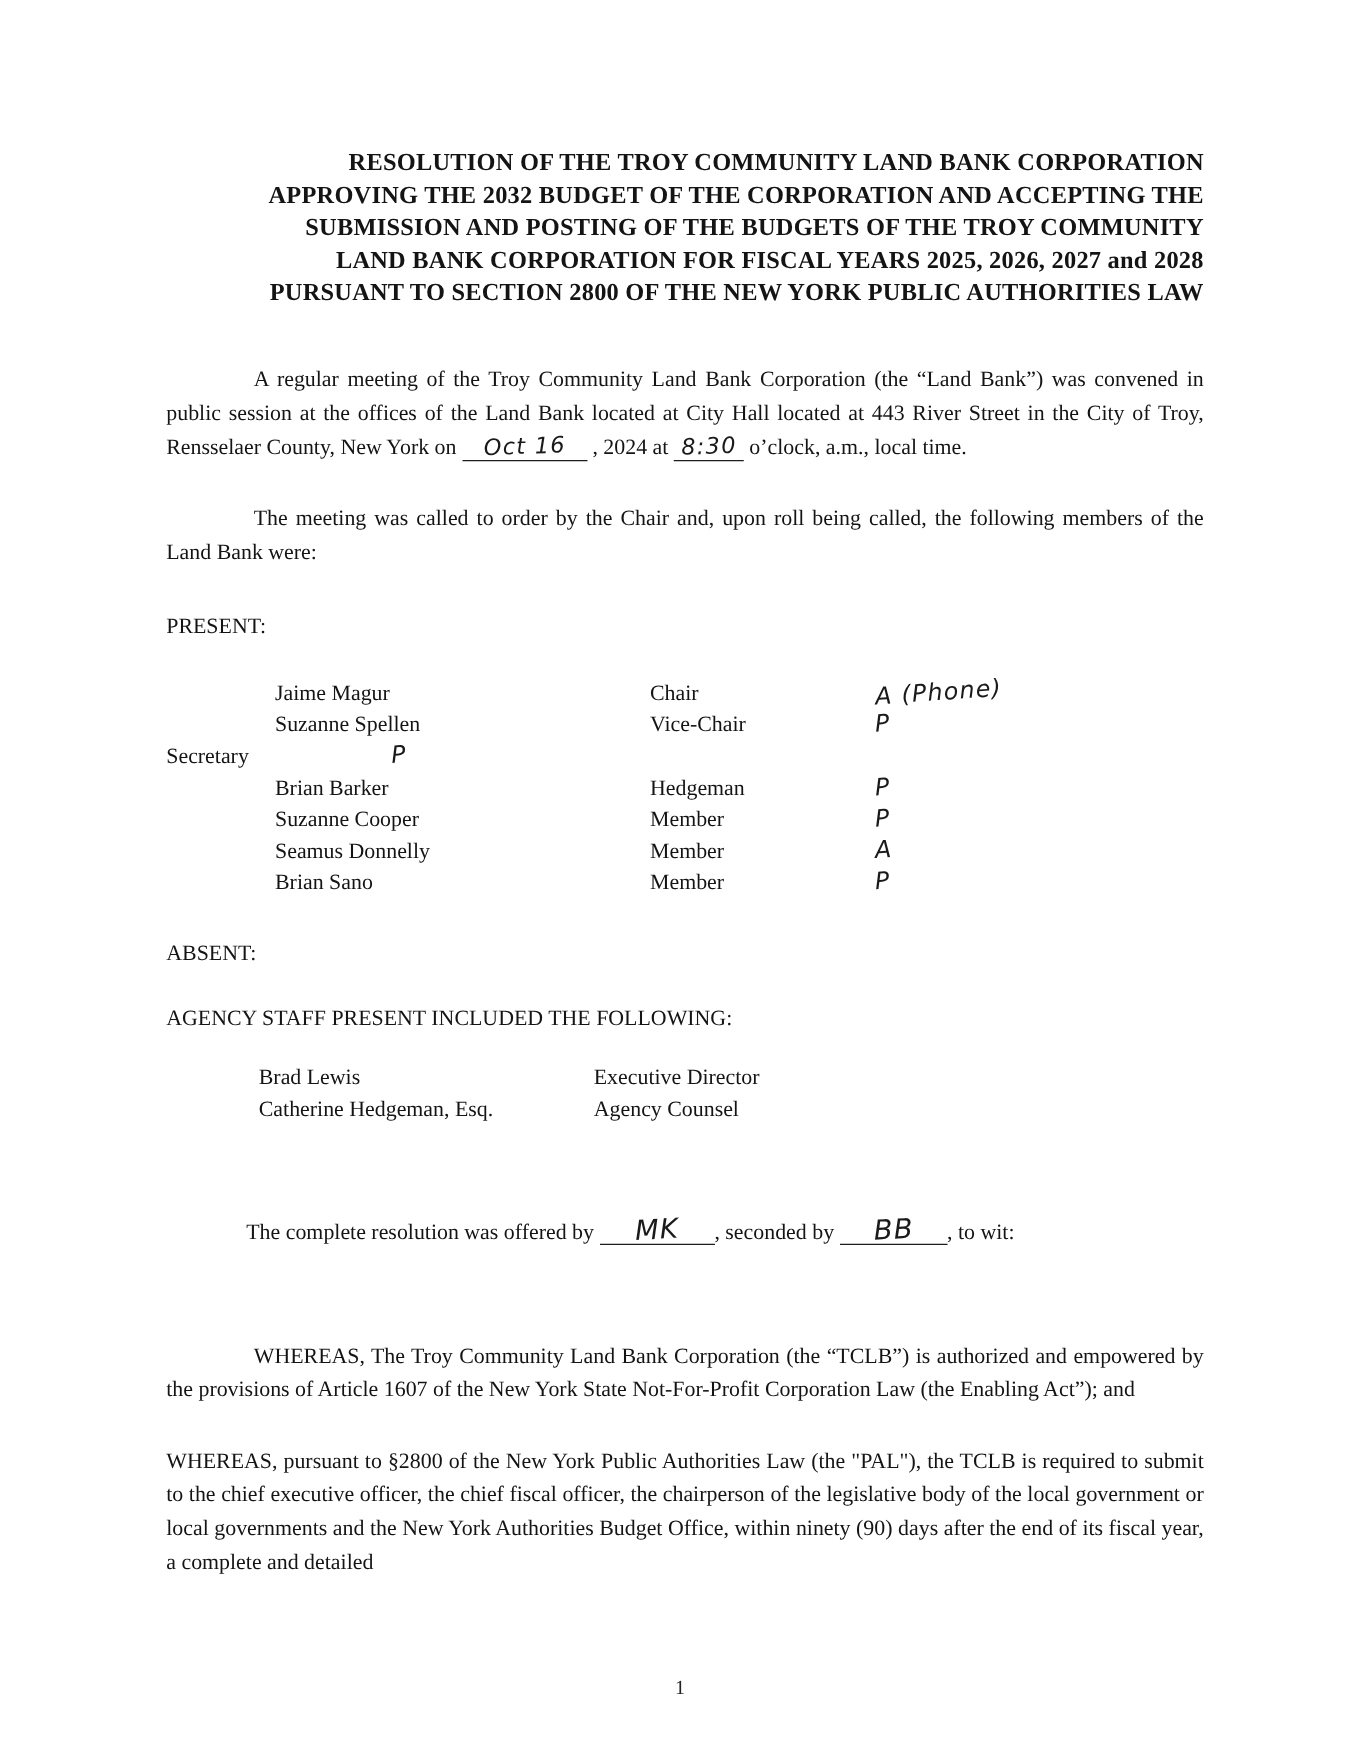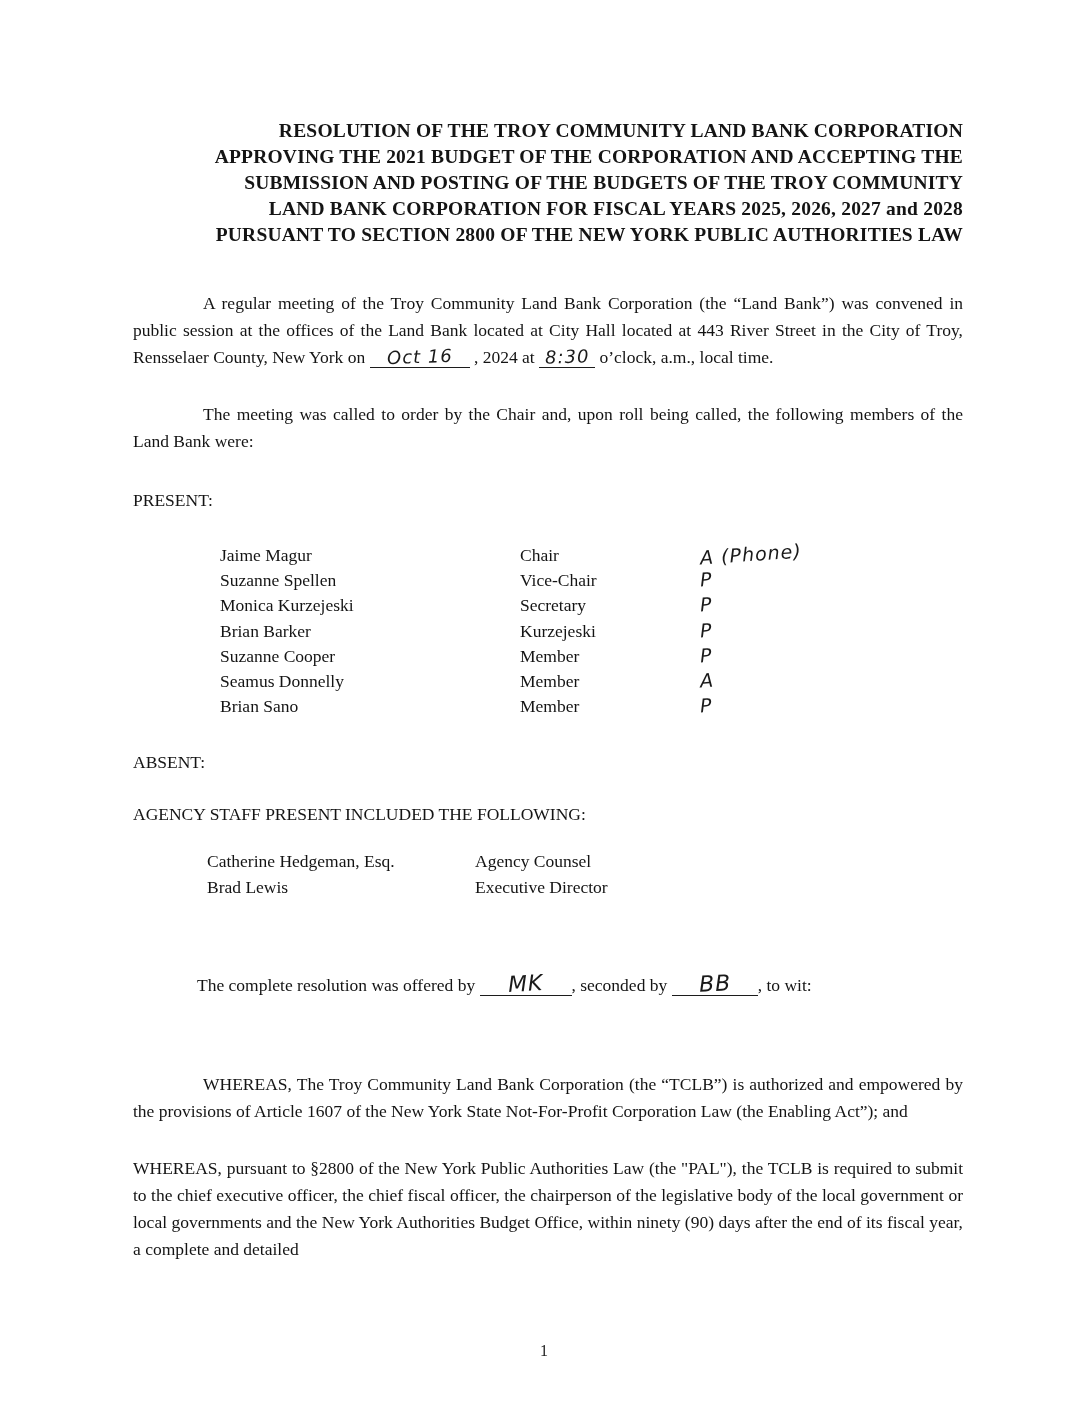--- a/index.html
+++ b/index.html
@@ -89,21 +89,21 @@
   }
 </style>
 </head>
 <body>
 
 <div class="page">
   <div class="content">
 
     <div class="title-block">
       <div>RESOLUTION OF THE TROY COMMUNITY LAND BANK CORPORATION</div>
-      <div>APPROVING THE 2021 BUDGET OF THE CORPORATION AND ACCEPTING THE</div>
+      <div>APPROVING THE 2032 BUDGET OF THE CORPORATION AND ACCEPTING THE</div>
       <div>SUBMISSION AND POSTING OF THE BUDGETS OF THE TROY COMMUNITY</div>
       <div>LAND BANK CORPORATION FOR FISCAL YEARS 2025, 2026, 2027 and 2028</div>
       <div>PURSUANT TO SECTION 2800 OF THE NEW YORK PUBLIC AUTHORITIES LAW</div>
     </div>
 
     <p class="body-para indent para-meeting"><span>A regular meeting of the Troy Community Land Bank Corporation (the “Land Bank”) was convened in public session at the offices of the Land Bank located at City Hall located at 443 River Street in the City of Troy, Rensselaer County, New York on </span><span class="blank blank-date"><span class="hw">Oct 16</span></span><span> , 2024 at </span><span class="blank blank-time"><span class="hw">8:30</span></span><span> o’clock, a.m., local time.</span></p>
 
     <p class="body-para indent para-rollcall">The meeting was called to order by the Chair and, upon roll being called, the following members of the Land Bank were:</p>
 
     <div class="section-label">PRESENT:</div>
@@ -113,27 +113,26 @@
         <span class="member-name">Jaime Magur</span>
         <span class="member-role">Chair</span>
         <span class="member-mark"><span class="hw hw-mark">A (Phone)</span></span>
       </div>
       <div class="member-row">
         <span class="member-name">Suzanne Spellen</span>
         <span class="member-role">Vice-Chair</span>
         <span class="member-mark"><span class="hw hw-mark">P</span></span>
       </div>
       <div class="member-row">
-        <span class="member-name">Monica Kurzejeski</span>
         <span class="member-role">Secretary</span>
         <span class="member-mark"><span class="hw hw-mark">P</span></span>
       </div>
       <div class="member-row">
         <span class="member-name">Brian Barker</span>
-        <span class="member-role">Kurzejeski</span>
+        <span class="member-role">Hedgeman</span>
         <span class="member-mark"><span class="hw hw-mark">P</span></span>
       </div>
       <div class="member-row">
         <span class="member-name">Suzanne Cooper</span>
         <span class="member-role">Member</span>
         <span class="member-mark"><span class="hw hw-mark">P</span></span>
       </div>
       <div class="member-row">
         <span class="member-name">Seamus Donnelly</span>
         <span class="member-role">Member</span>
@@ -145,26 +144,26 @@
         <span class="member-mark"><span class="hw hw-mark">P</span></span>
       </div>
     </div>
 
     <div class="section-label absent-label">ABSENT:</div>
 
     <div class="section-label staff-heading">AGENCY STAFF PRESENT INCLUDED THE FOLLOWING:</div>
 
     <div class="staff-list">
       <div class="staff-row">
+        <span class="staff-name">Brad Lewis</span>
+        <span class="staff-role">Executive Director</span>
+      </div>
+      <div class="staff-row">
         <span class="staff-name">Catherine Hedgeman, Esq.</span>
         <span class="staff-role">Agency Counsel</span>
-      </div>
-      <div class="staff-row">
-        <span class="staff-name">Brad Lewis</span>
-        <span class="staff-role">Executive Director</span>
       </div>
     </div>
 
     <p class="body-para offered-line"><span>The complete resolution was offered by </span><span class="blank blank-mover"><span class="hw hw-big">MK</span></span><span>, seconded by </span><span class="blank blank-seconder"><span class="hw hw-big">BB</span></span><span>, to wit:</span></p>
 
     <p class="body-para indent whereas-1">WHEREAS, The Troy Community Land Bank Corporation (the “TCLB”) is authorized and empowered by the provisions of Article 1607 of the New York State Not-For-Profit Corporation Law (the Enabling Act”); and</p>
 
     <p class="body-para whereas-2">WHEREAS, pursuant to §2800 of the New York Public Authorities Law (the "PAL"), the TCLB is required to submit to the chief executive officer, the chief fiscal officer, the chairperson of the legislative body of the local government or local governments and the New York Authorities Budget Office, within ninety (90) days after the end of its fiscal year, a complete and detailed</p>
 
   </div>

